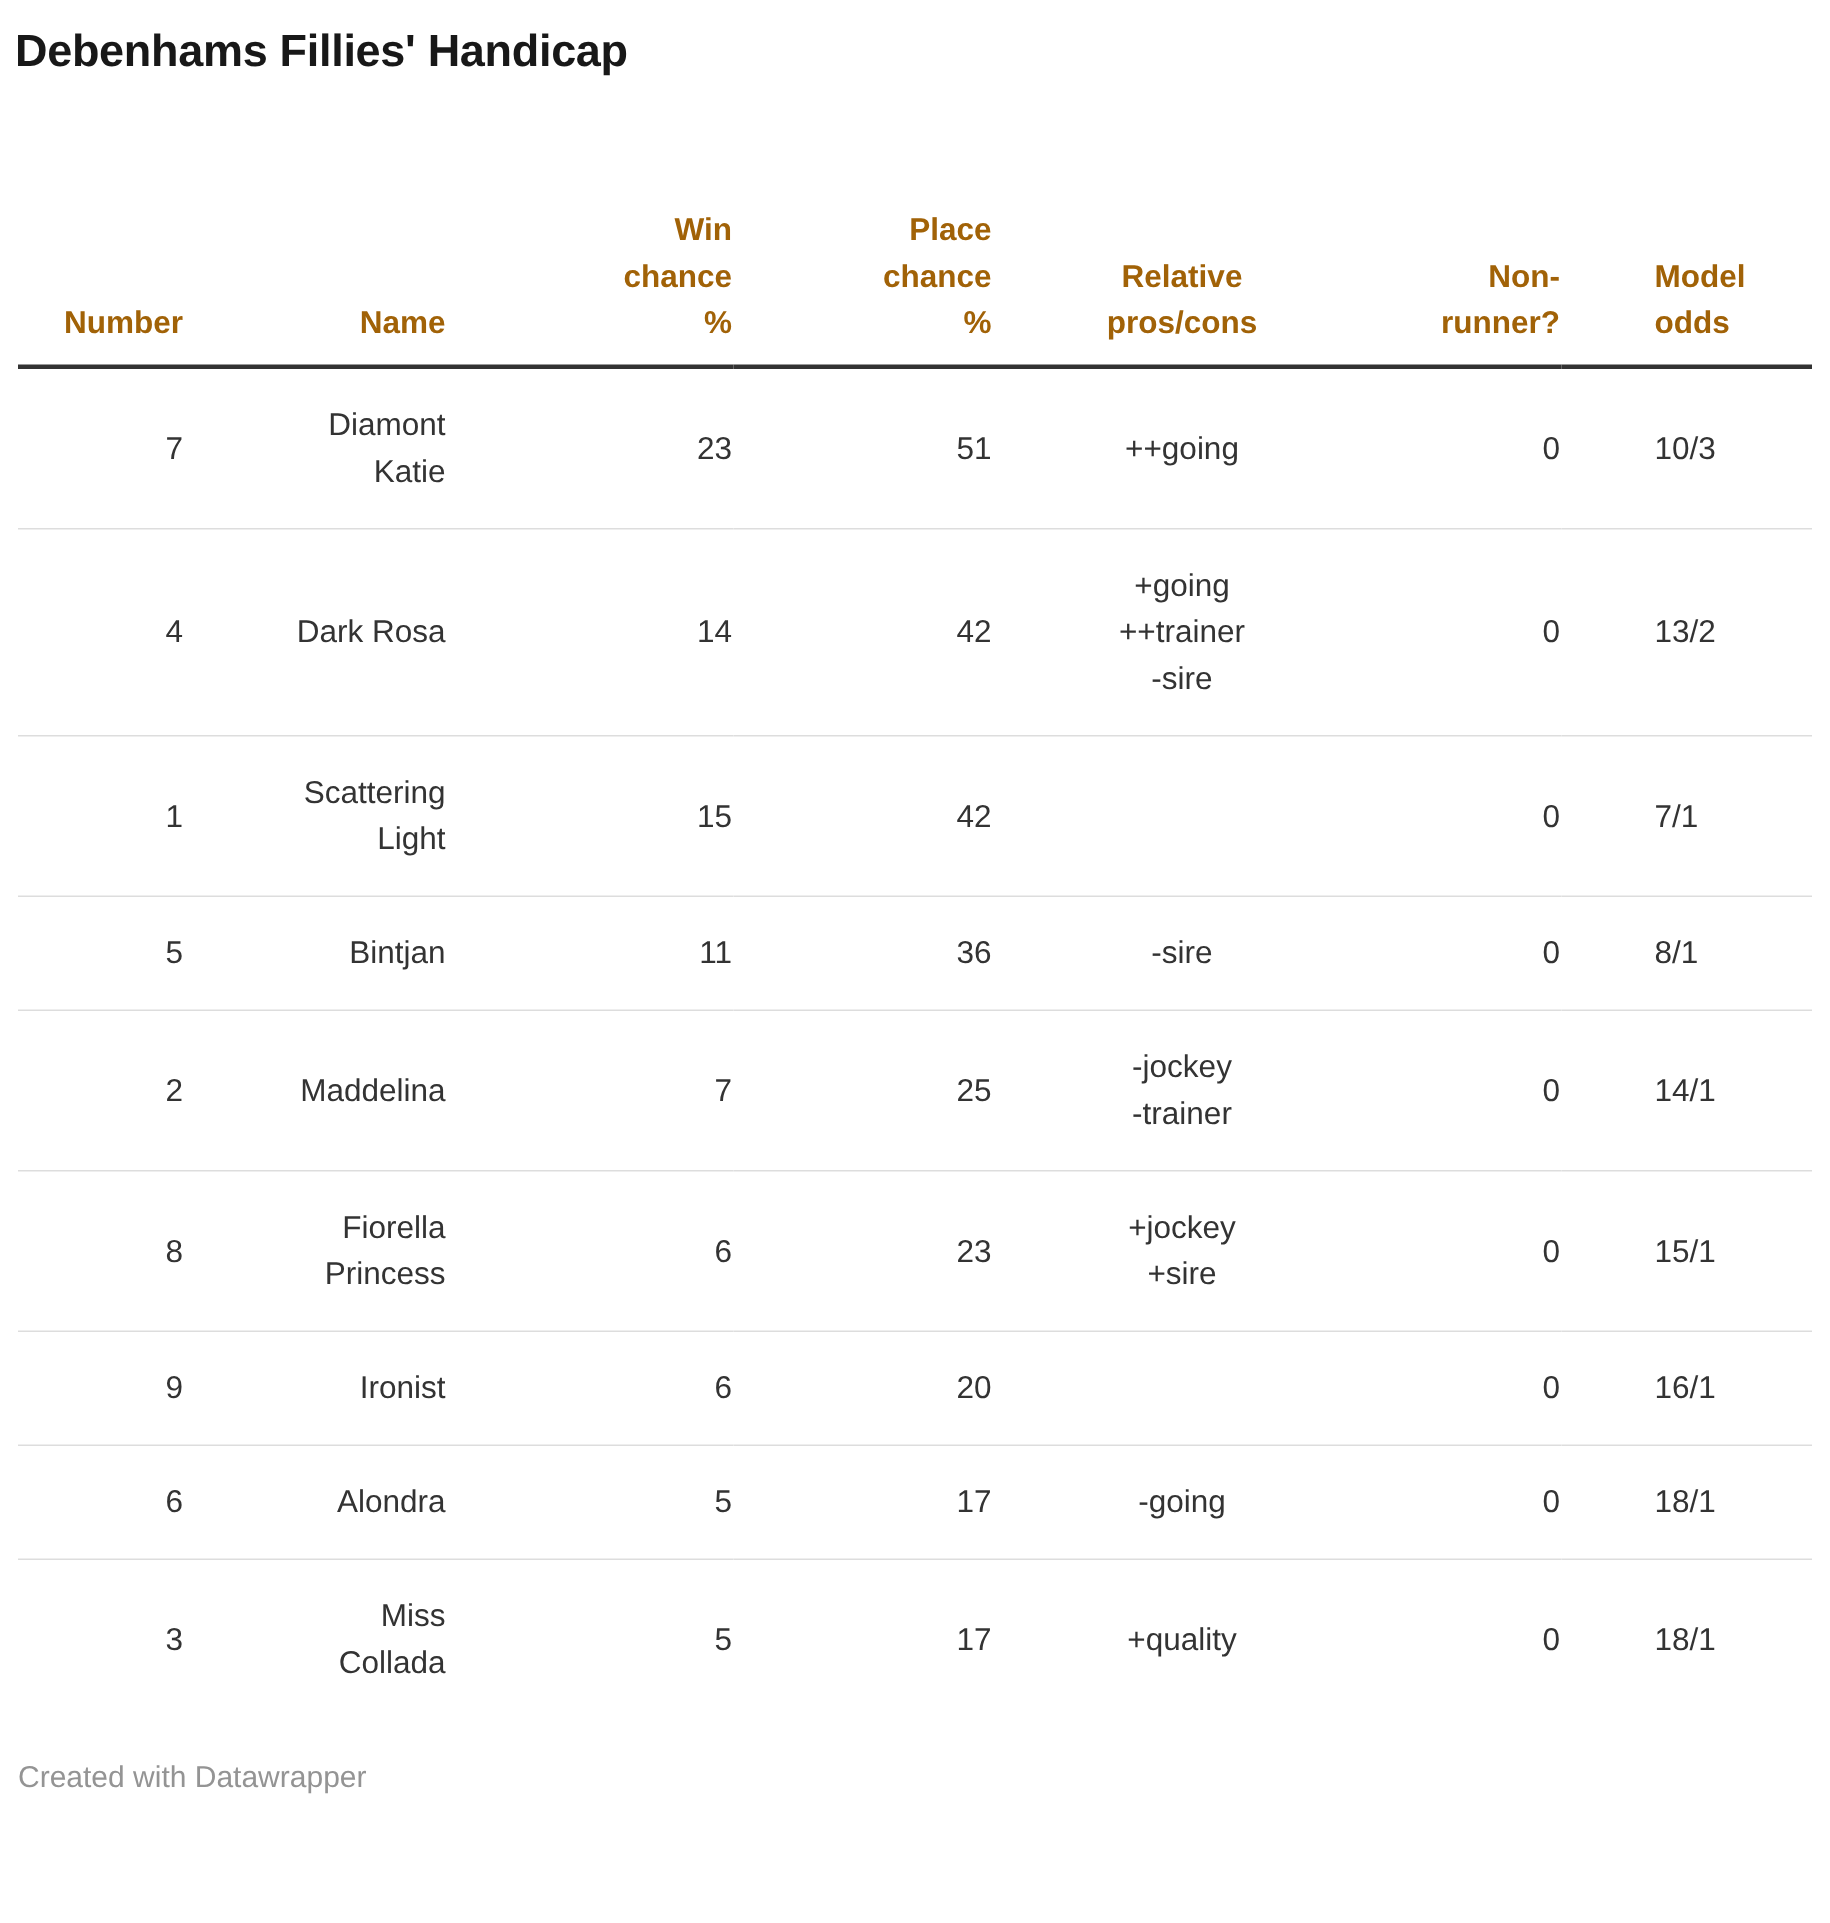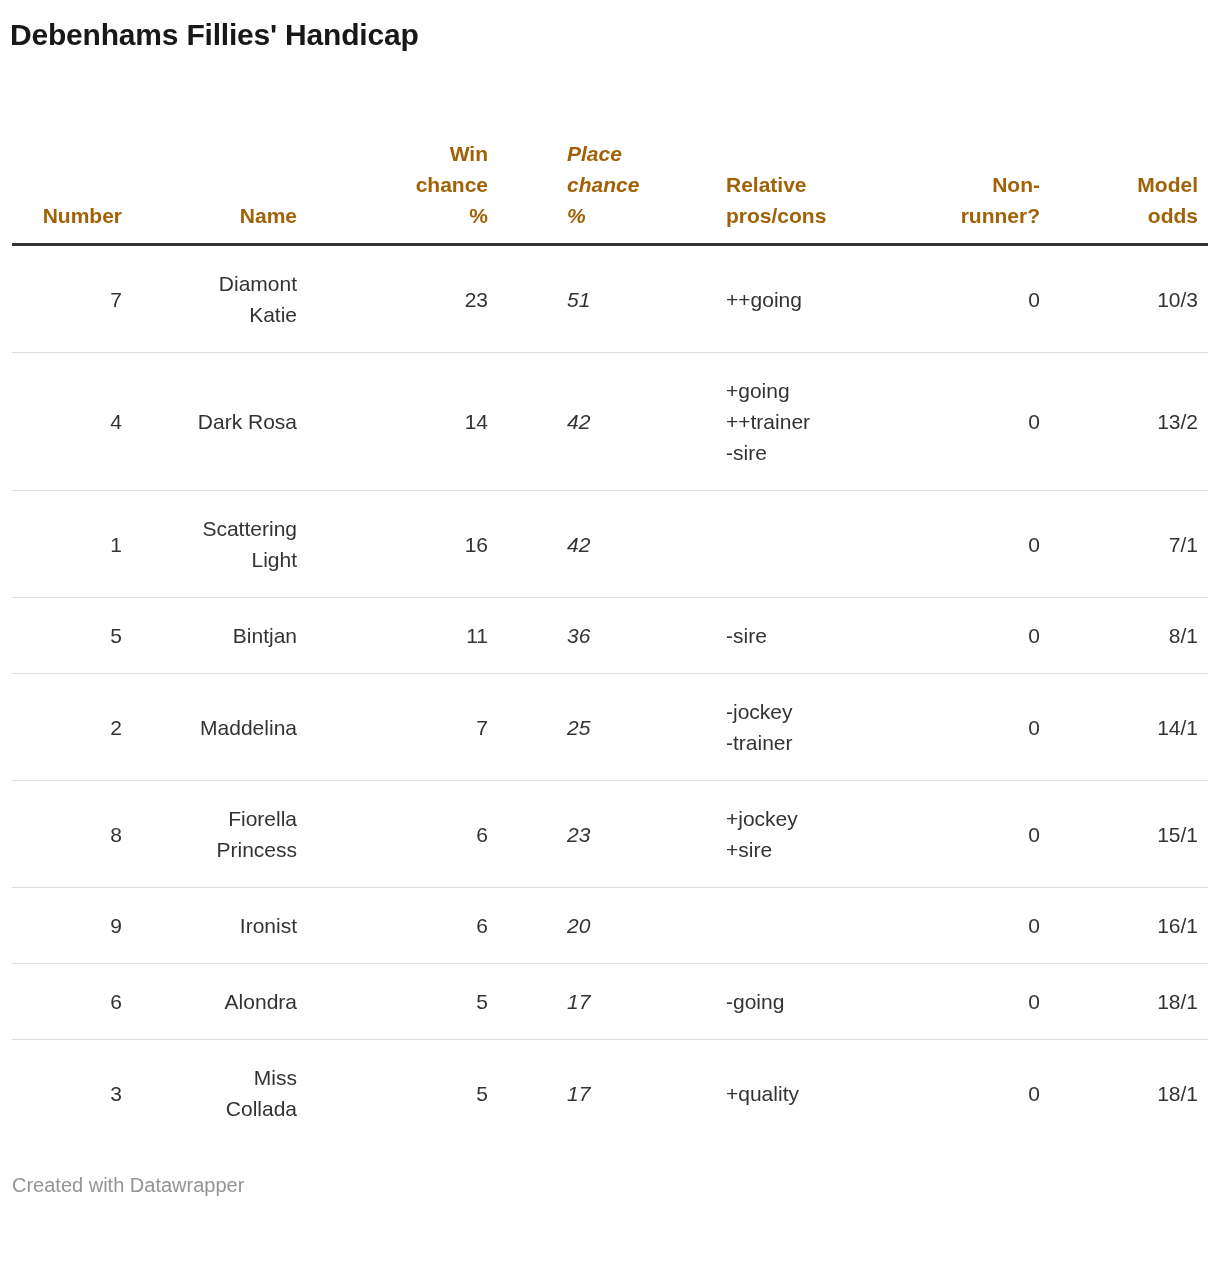--- a/index.html
+++ b/index.html
@@ -51,24 +51,24 @@
   td {
     vertical-align: middle;
     padding-top: 22px;
     padding-bottom: 22px;
   }
   
   .c-number    { text-align: right; padding-right: 8px; }
   th.c-number  { text-align: right;  padding-left: 0; }
   .c-name      { text-align: right;  padding-left: 55px; padding-right: 63px; }
   .c-win       { text-align: right; padding-left: 34px; }
-  .c-place     { text-align: left; padding-left: 78px; font-style: italic; }
-  .c-pros      { text-align: left;  padding-left: 64px; padding-right: 60px; white-space: pre-line; }
+  .c-place     { text-align: right; padding-left: 78px; }
+  .c-pros      { text-align: center;  padding-left: 64px; padding-right: 60px; white-space: pre-line; }
   .c-nonrunner { text-align: right; padding-left: 25px; }
-  .c-odds      { text-align: right;  padding-left: 62px; padding-right: 10px; }
+  .c-odds      { text-align: left;  padding-left: 62px; padding-right: 10px; }
   .footer {
     margin-top: 28px;
     font-size: 20px;
     line-height: 23px;
     color: #949494;
   }
   .footer span { cursor: pointer; }
 </style>
 </head>
 <body>
@@ -115,21 +115,21 @@
     <td class="c-place">42</td>
     <td class="c-pros">+going
 ++trainer
 -sire</td>
     <td class="c-nonrunner">0</td>
     <td class="c-odds">13/2</td>
   </tr>
         <tr>
     <td class="c-number">1</td>
     <td class="c-name">Scattering Light</td>
-    <td class="c-win">16</td>
+    <td class="c-win">15</td>
     <td class="c-place">42</td>
     <td class="c-pros"></td>
     <td class="c-nonrunner">0</td>
     <td class="c-odds">7/1</td>
   </tr>
         <tr>
     <td class="c-number">5</td>
     <td class="c-name">Bintjan</td>
     <td class="c-win">11</td>
     <td class="c-place">36</td>

